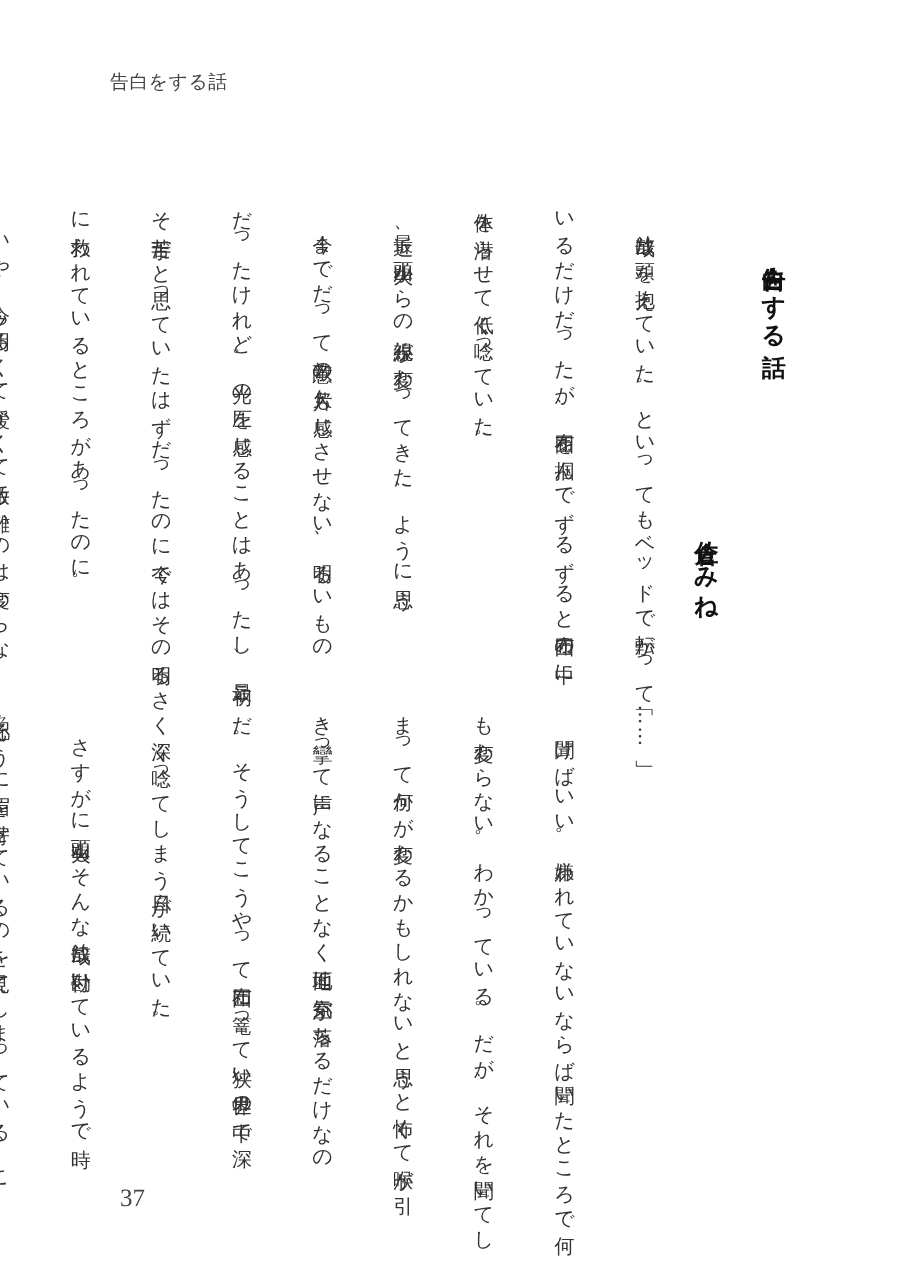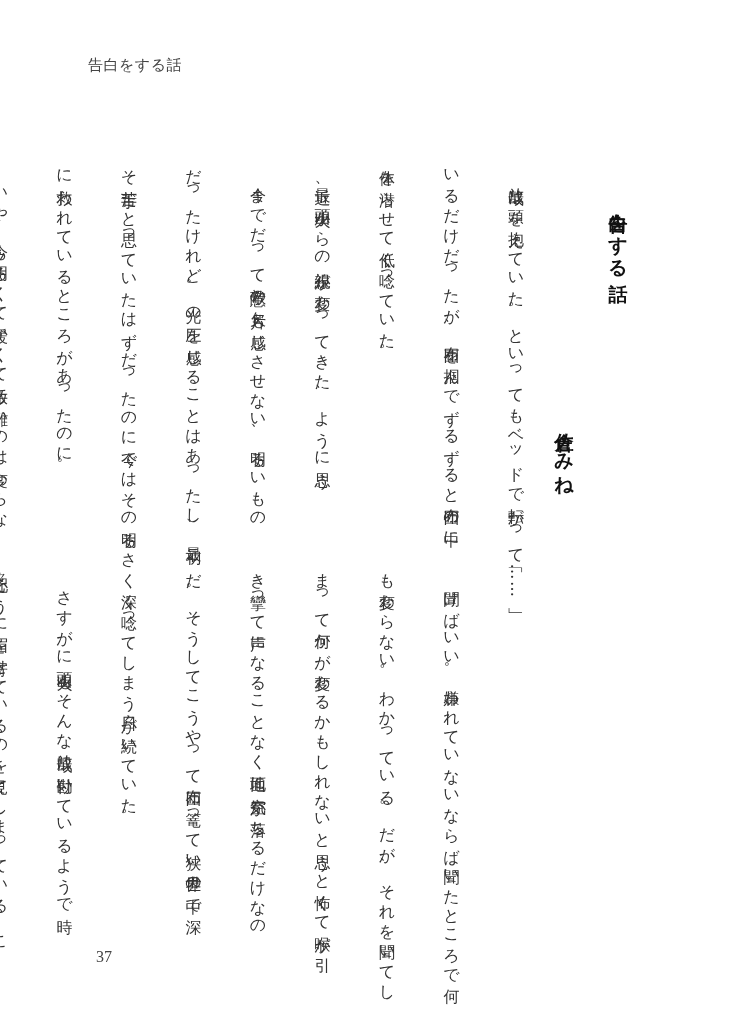--- a/index.html
+++ b/index.html
@@ -1,20 +1,20 @@
 <!DOCTYPE html>
 <html><head>
 <meta charset="utf-8">
 <style>
   html, body { margin: 0; padding: 0; background: #ffffff; }
   body { width: 730px; height: 1024px; position: relative; overflow: hidden;
          font-family: "DejaVu Serif", "Liberation Serif", serif; color: #333; }
   .running-head { position: absolute; left: 88px; top: 56px; font-family: "DejaVu Sans", "Liberation Sans", sans-serif;
                   font-size: 15px; color: #444; letter-spacing: 0.5px; }
-  .page-number { position: absolute; left: 96px; top: 948px; font-family: "Liberation Serif", serif; font-size: 16px; color: #444; }
+  .page-number { position: absolute; left: 96px; top: 948px; font-family: "Liberation Serif", serif; font-size: 20px; color: #444; }
   .vblock { position: absolute; writing-mode: vertical-rl; font-size: 16px; line-height: 21.5px;
             letter-spacing: 1.5px; white-space: pre; color: #333; }
   .block-top { right: 160px; top: 158px; height: 370px; }
   .block-bottom { right: 160px; top: 562px; height: 370px; }
   .title { position: absolute; writing-mode: vertical-rl; right: 98px; top: 198px;
            font-family: "DejaVu Sans", "Liberation Sans", sans-serif; font-weight: bold; font-size: 19px; letter-spacing: 1px; color: #111; }
   .author { position: absolute; writing-mode: vertical-rl; right: 152px; top: 418px;
             font-family: "DejaVu Sans", "Liberation Sans", sans-serif; font-weight: bold; font-size: 19px; letter-spacing: 1px; color: #111; }
   .col { display: block; }
 </style>

